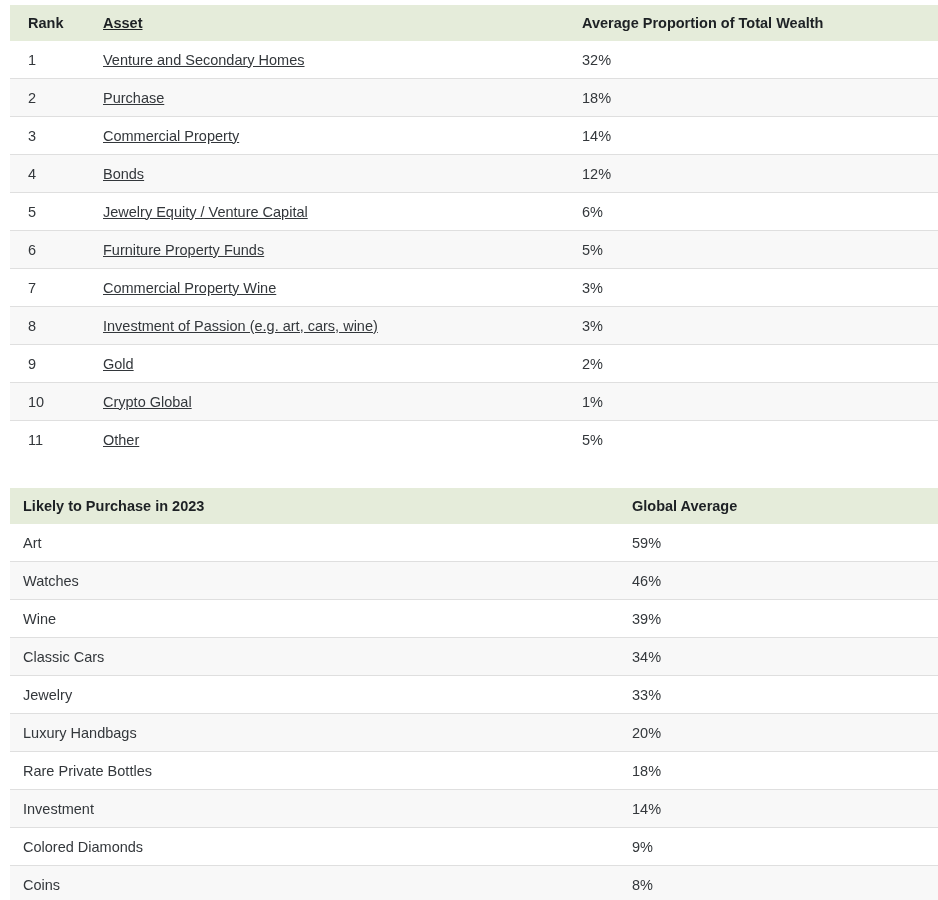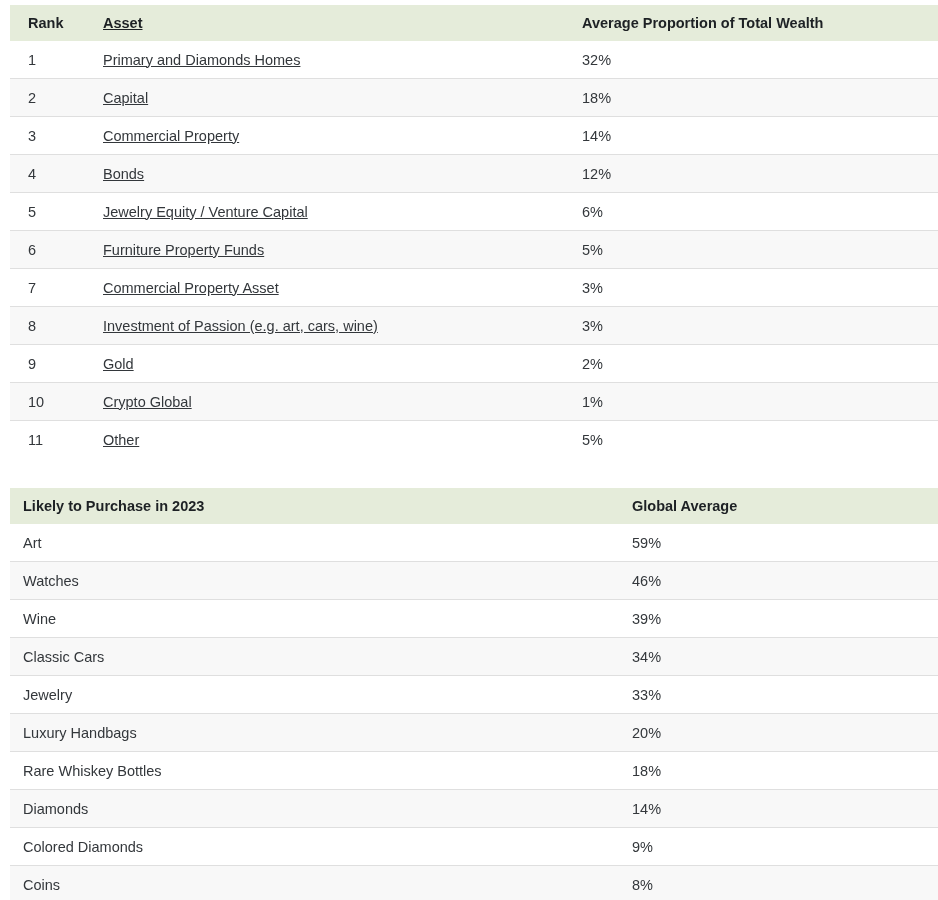--- a/index.html
+++ b/index.html
@@ -98,26 +98,26 @@
     <thead>
       <tr>
         <th class="col-rank">Rank</th>
         <th class="col-asset">Asset</th>
         <th class="col-share">Average Proportion of Total Wealth</th>
       </tr>
     </thead>
     <tbody id="assets-body">
         <tr>
           <td class="col-rank">1</td>
-          <td class="col-asset">Primary and Diamonds Homes</td>
+          <td class="col-asset">Venture and Secondary Homes</td>
           <td class="col-share">32%</td>
         </tr>
         <tr>
           <td class="col-rank">2</td>
-          <td class="col-asset">Capital</td>
+          <td class="col-asset">Purchase</td>
           <td class="col-share">18%</td>
         </tr>
         <tr>
           <td class="col-rank">3</td>
           <td class="col-asset">Commercial Property</td>
           <td class="col-share">14%</td>
         </tr>
         <tr>
           <td class="col-rank">4</td>
           <td class="col-asset">Bonds</td>
@@ -128,21 +128,21 @@
           <td class="col-asset">Jewelry Equity / Venture Capital</td>
           <td class="col-share">6%</td>
         </tr>
         <tr>
           <td class="col-rank">6</td>
           <td class="col-asset">Furniture Property Funds</td>
           <td class="col-share">5%</td>
         </tr>
         <tr>
           <td class="col-rank">7</td>
-          <td class="col-asset">Commercial Property Asset</td>
+          <td class="col-asset">Commercial Property Wine</td>
           <td class="col-share">3%</td>
         </tr>
         <tr>
           <td class="col-rank">8</td>
           <td class="col-asset">Investment of Passion (e.g. art, cars, wine)</td>
           <td class="col-share">3%</td>
         </tr>
         <tr>
           <td class="col-rank">9</td>
           <td class="col-asset">Gold</td>
@@ -189,25 +189,25 @@
         </tr>
         <tr>
           <td class="col-item">Jewelry</td>
           <td class="col-avg">33%</td>
         </tr>
         <tr>
           <td class="col-item">Luxury Handbags</td>
           <td class="col-avg">20%</td>
         </tr>
         <tr>
-          <td class="col-item">Rare Whiskey Bottles</td>
+          <td class="col-item">Rare Private Bottles</td>
           <td class="col-avg">18%</td>
         </tr>
         <tr>
-          <td class="col-item">Diamonds</td>
+          <td class="col-item">Investment</td>
           <td class="col-avg">14%</td>
         </tr>
         <tr>
           <td class="col-item">Colored Diamonds</td>
           <td class="col-avg">9%</td>
         </tr>
         <tr>
           <td class="col-item">Coins</td>
           <td class="col-avg">8%</td>
         </tr>

